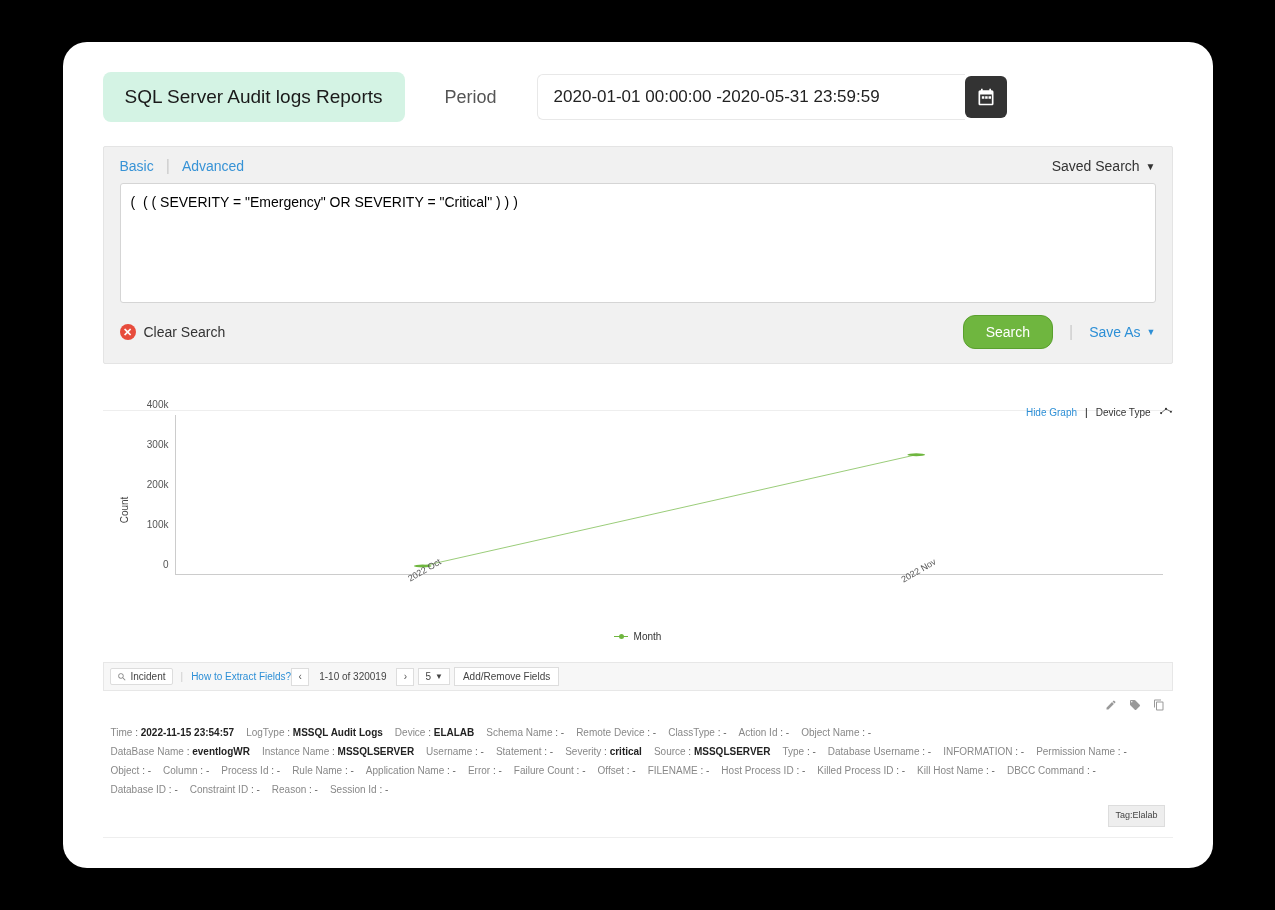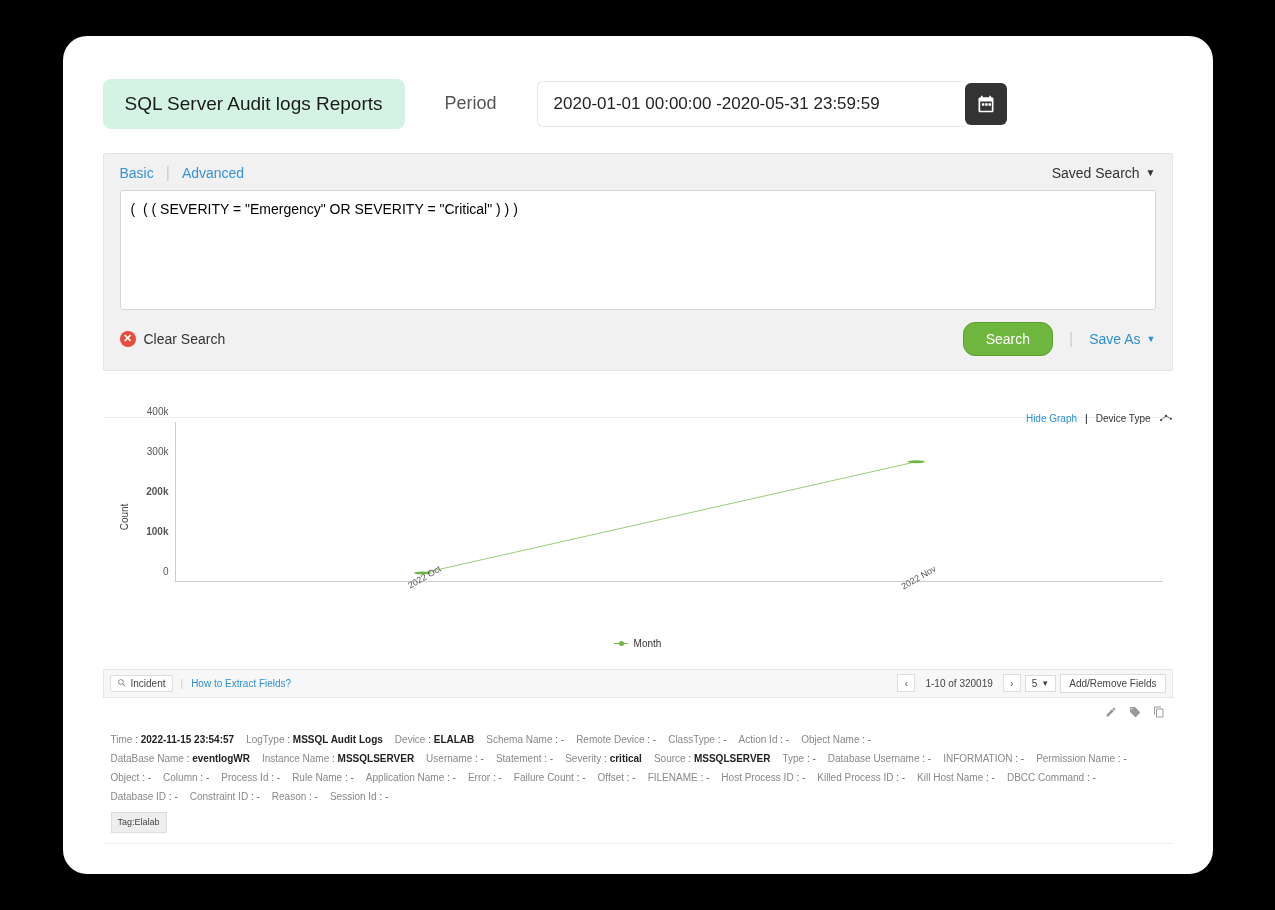--- a/index.html
+++ b/index.html
@@ -1,17 +1,17 @@
 <!DOCTYPE html>
 <html><head>
 <meta charset="utf-8">
 <style>
 *{box-sizing:border-box;margin:0;padding:0;font-family:-apple-system,BlinkMacSystemFont,"Segoe UI",Arial,sans-serif}
 body{background:#000;display:flex;align-items:center;justify-content:center;min-height:100vh;padding:30px}
-.window{background:#fff;border-radius:24px;width:1150px;padding:43px 40px 30px;box-shadow:0 20px 60px rgba(0,0,0,.5);position:relative}
+.window{background:#fff;border-radius:24px;width:1150px;padding:30px 40px 30px;box-shadow:0 20px 60px rgba(0,0,0,.5);position:relative}
 .window::after{content:"";position:absolute;left:20px;right:-10px;bottom:-12px;height:30px;background:rgba(0,0,0,.15);border-radius:0 0 24px 24px;z-index:-1;filter:blur(8px)}
 .header-row{display:flex;align-items:center;gap:40px;margin-bottom:24px}
 .title-chip{background:#d4f3e4;color:#1a1a1a;font-size:19px;font-weight:500;padding:14px 22px;border-radius:8px}
 .period-label{font-size:18px;color:#555}
 .period-input-wrap{display:flex;align-items:center;flex:1;max-width:470px}
 .period-input{flex:1;border:1px solid #e8e8e8;border-radius:6px;padding:12px 16px;font-size:17px;color:#222;background:#fff;border-right:none;border-top-right-radius:0;border-bottom-right-radius:0}
 .cal-btn{background:#333;color:#fff;width:42px;height:42px;border:none;border-radius:6px;display:flex;align-items:center;justify-content:center;cursor:pointer}
 .cal-btn svg{width:20px;height:20px;fill:#fff}
 .search-panel{background:#f1f1f1;border:1px solid #e4e4e4;padding:10px 16px 14px;border-radius:2px}
 .tabs-row{display:flex;align-items:center;justify-content:space-between;margin-bottom:8px}
@@ -39,38 +39,38 @@
 .chart-area{position:relative;height:190px;margin-left:30px;margin-right:10px}
 .y-axis-title{position:absolute;left:-22px;top:50%;transform:translateY(-50%) rotate(-90deg);font-size:10px;color:#444}
 .y-ticks{position:absolute;left:0;top:0;bottom:30px;width:40px}
 .y-tick{position:absolute;right:4px;font-size:10px;color:#555;transform:translateY(-50%)}
 .plot{position:absolute;left:42px;right:0;top:0;bottom:30px;border-left:1px solid #ccc;border-bottom:1px solid #ccc}
 .plot svg{width:100%;height:100%;overflow:visible}
 .x-tick{position:absolute;font-size:9px;color:#555;transform:translateX(-50%) rotate(-30deg);transform-origin:right;bottom:8px}
 .legend{text-align:center;font-size:10px;color:#333;margin-top:26px;display:flex;align-items:center;justify-content:center;gap:6px}
 .legend-marker{display:inline-block;width:14px;height:0;border-top:1.5px solid #6fb63f;position:relative}
 .legend-marker::after{content:"";position:absolute;left:5px;top:-3px;width:5px;height:5px;background:#6fb63f;border-radius:50%}
-.toolbar{display:flex;align-items:center;justify-content:space-between;background:#f7f7f7;border:1px solid #e7e7e7;padding:4px 6px;margin-top:10px;font-size:10px;color:#444}
+.toolbar{display:flex;align-items:center;background:#f7f7f7;border:1px solid #e7e7e7;padding:4px 6px;margin-top:10px;font-size:10px;color:#444}
 .toolbar-left{display:flex;align-items:center;gap:8px}
 .tl-chip{display:flex;align-items:center;gap:4px;padding:2px 6px;border:1px solid #ddd;background:#fff;border-radius:2px}
 .tl-chip svg{width:10px;height:10px;fill:#888}
 .extract-link{color:#2d8fd6;cursor:pointer}
 .toolbar-right{display:flex;align-items:center;gap:4px}
 .pager-btn{background:#fff;border:1px solid #ddd;width:18px;height:18px;display:inline-flex;align-items:center;justify-content:center;cursor:pointer;font-size:10px;color:#555}
 .pager-txt{padding:0 6px}
 .page-size{background:#fff;border:1px solid #ddd;padding:2px 6px;cursor:pointer;display:flex;align-items:center;gap:4px}
 .addremove{background:#fff;border:1px solid #ddd;padding:3px 8px;cursor:pointer}
 .record-icons{display:flex;justify-content:flex-end;gap:12px;padding:6px 8px}
 .record-icons svg{width:12px;height:12px;fill:#999}
 .record{padding:2px 8px 10px;font-size:10px;color:#666;line-height:1.9;border-bottom:1px solid #eee}
 .record .kv{display:inline;margin-right:12px;white-space:nowrap}
 .record .k{color:#888}
 .record .v{color:#222;font-weight:600}
 .msg-line{margin-bottom:2px}
-.tag-row{display:flex;margin-top:6px}
+.tag-row{display:flex;justify-content:flex-end;margin-top:6px}
 .tag{background:#eee;border:1px solid #ddd;padding:1px 6px;font-size:9px;color:#444}
 </style>
 </head>
 <body>
 
 <div class="window">
 
   <div class="header-row">
     <div class="title-chip">SQL Server Audit logs Reports</div>
     <div class="period-label">Period</div>
@@ -125,22 +125,22 @@
             <circle cx="10" cy="3" r="1.5" fill="#333"></circle>
             <circle cx="17" cy="7" r="1.5" fill="#333"></circle>
             <path d="M3 9 L10 3 L17 7" stroke="#333" stroke-width="1" fill="none"></path>
           </svg>
       </span>
     </div>
     <div class="chart-area">
       <div class="y-axis-title">Count</div>
       <div class="y-ticks" id="y-ticks">
           <div class="y-tick" style="bottom: 0%;">0</div>
-          <div class="y-tick" style="bottom: 25%; font-weight: bold;">100k</div>
-          <div class="y-tick" style="bottom: 50%; font-weight: bold;">200k</div>
+          <div class="y-tick" style="bottom: 25%;">100k</div>
+          <div class="y-tick" style="bottom: 50%;">200k</div>
           <div class="y-tick" style="bottom: 75%;">300k</div>
           <div class="y-tick" style="bottom: 100%;">400k</div>
         </div>
       <div class="plot">
         <svg id="plot-svg" viewBox="0 0 100 100" preserveAspectRatio="none">
             <path d="M25 95 L75 25" stroke="#6fb63f" stroke-width="0.7" fill="none" vector-effect="non-scaling-stroke"></path>
             <circle cx="25" cy="95" r="0.9" fill="#6fb63f" vector-effect="non-scaling-stroke"></circle>
             <circle cx="75" cy="25" r="0.9" fill="#6fb63f" vector-effect="non-scaling-stroke"></circle>
           </svg>
         <div id="x-ticks">

